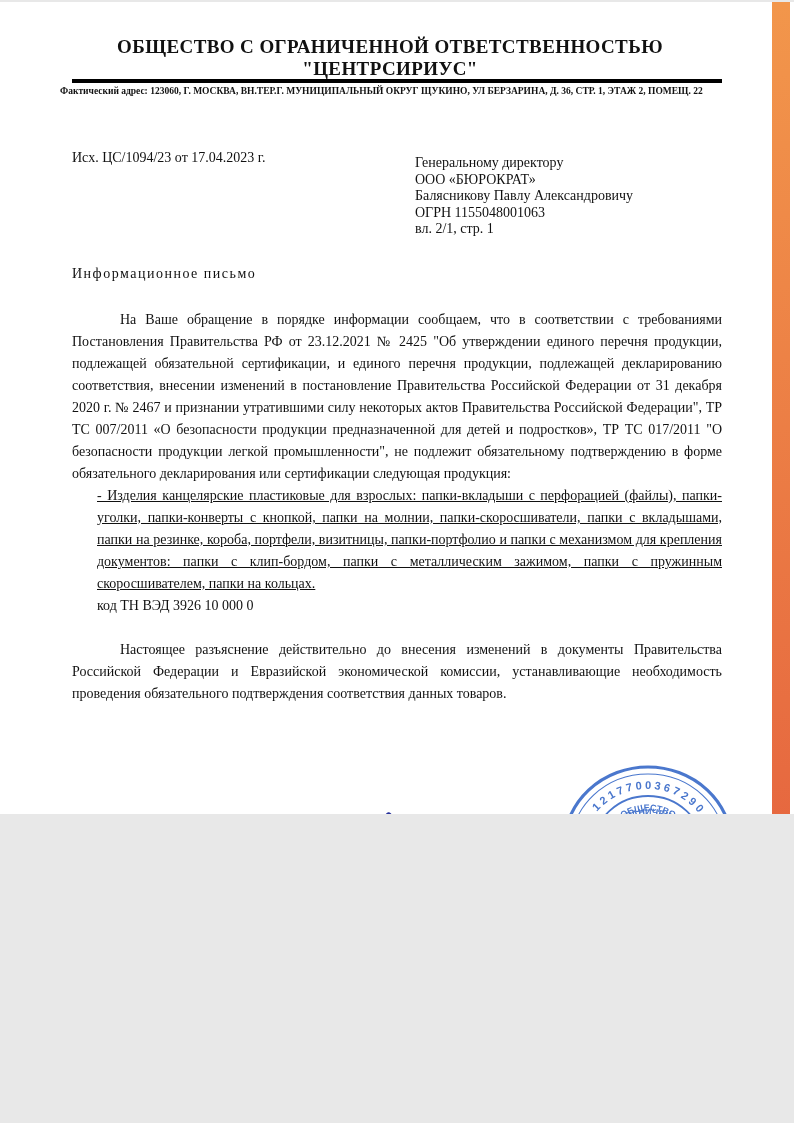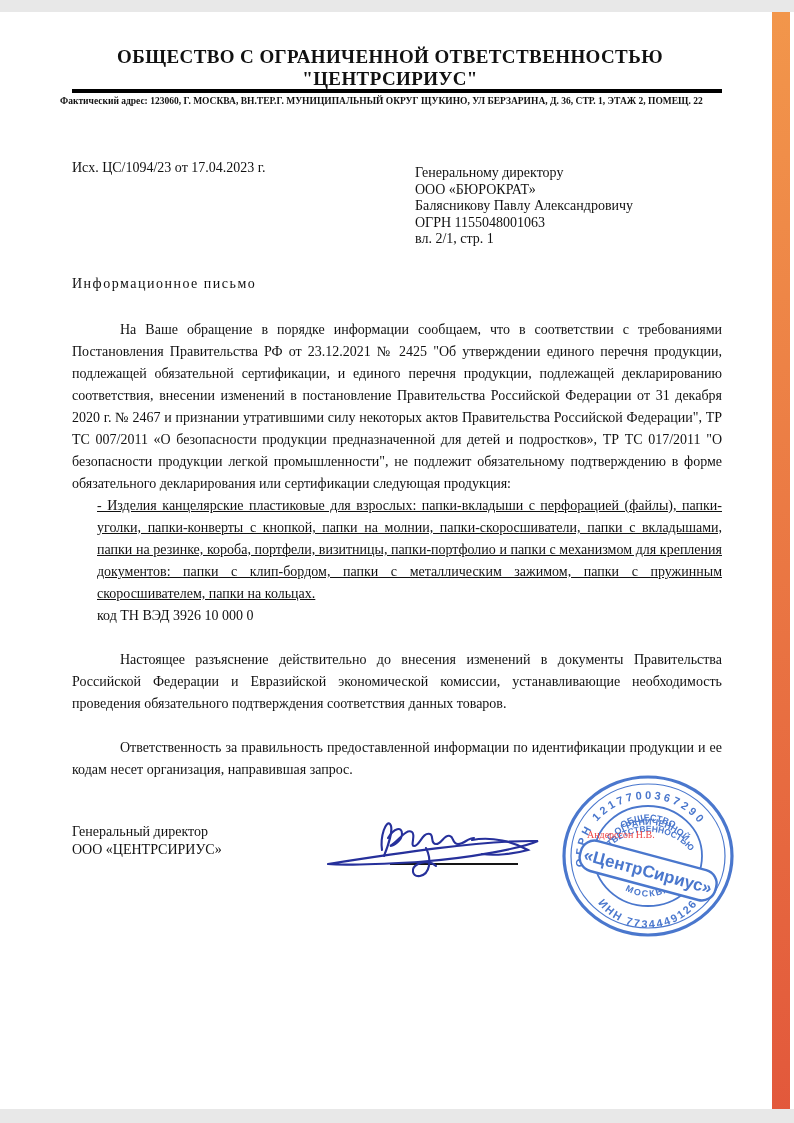--- a/index.html
+++ b/index.html
@@ -1,17 +1,17 @@
 <!DOCTYPE html>
 <html lang="ru" style="--stripe_top: #f2964b; --stripe_bottom: #e2573b; --stamp_blue: #3b6cc9; --signature_blue: #26309b;"><head>
 <meta charset="utf-8">
 <style>
   html,body { margin:0; padding:0; background:#e8e8e8; }
   .page {
-    position:relative; width:794px; height:1097px; margin:12px auto;
+    position:relative; width:794px; height:812px; margin:2px auto;
     background:#ffffff; overflow:hidden;
     font-family:"Liberation Serif", serif; color:#111;
   }
   
   .accent-stripe {
     position:absolute; top:0; right:4px; width:18px; height:1123px;
     background:linear-gradient(180deg, var(--stripe_top,#f2964b) 0%, var(--stripe_bottom,#e2573b) 100%);
   }
   
   .company-name {
@@ -81,21 +81,20 @@
 
     <div class="letter-title">Информационное письмо</div>
 
     <div class="body-text">
       <p class="para-indent">На Ваше обращение в порядке информации сообщаем, что в соответствии с требованиями Постановления Правительства РФ от 23.12.2021 № 2425 "Об утверждении единого перечня продукции, подлежащей обязательной сертификации, и единого перечня продукции, подлежащей декларированию соответствия, внесении изменений в постановление Правительства Российской Федерации от 31 декабря 2020 г. № 2467 и признании утратившими силу некоторых актов Правительства Российской Федерации", ТР ТС 007/2011 «О безопасности продукции предназначенной для детей и подростков», ТР ТС 017/2011 "О безопасности продукции легкой промышленности", не подлежит обязательному подтверждению в форме обязательного декларирования или сертификации следующая продукция:</p>
       <p class="list-item">- Изделия канцелярские пластиковые для взрослых: папки-вкладыши с перфорацией (файлы), папки-уголки, папки-конверты с кнопкой, папки на молнии, папки-скоросшиватели, папки с вкладышами, папки на резинке, короба, портфели, визитницы, папки-портфолио и папки с механизмом для крепления документов: папки с клип-бордом, папки с металлическим зажимом, папки с пружинным скоросшивателем, папки на кольцах.</p>
       <p class="code-line">код ТН ВЭД 3926 10 000 0</p>
       <div class="gap"></div>
       <p class="para-indent">Настоящее разъяснение действительно до внесения изменений в документы Правительства Российской Федерации и Евразийской экономической комиссии, устанавливающие необходимость проведения обязательного подтверждения соответствия данных товаров.</p>
       <div class="gap"></div>
-      <p class="para-indent">Ответственность за правильность предоставленной информации по идентификации продукции и ее кодам несет организация, направившая запрос.</p>
     </div>
 
     <div class="signer">
       <div>Генеральный директор</div>
       <div>ООО «ЦЕНТРСИРИУС»</div>
     </div>
 
   </div>
 
   <div class="sig-line"></div>

